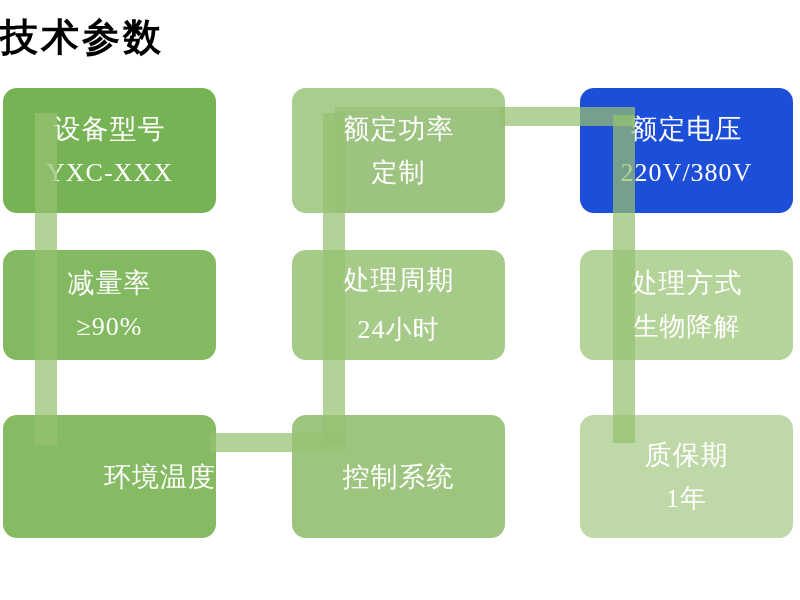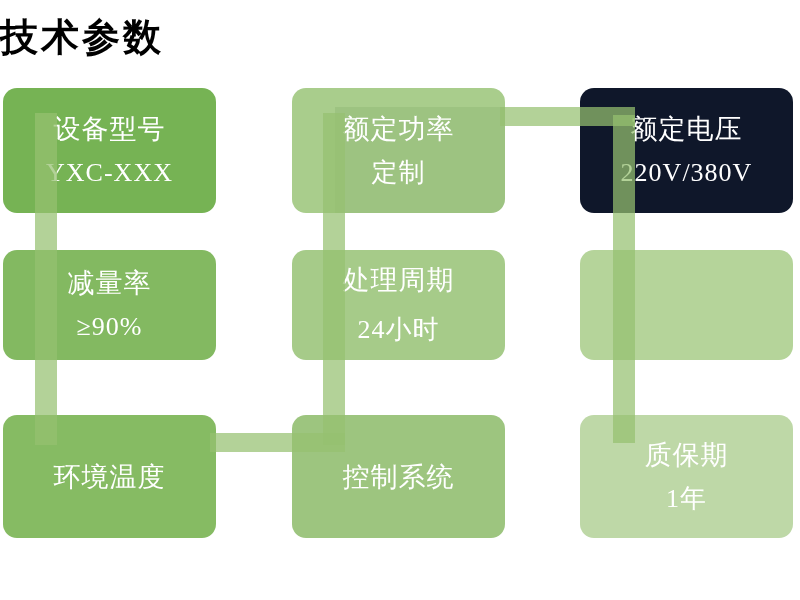--- a/index.html
+++ b/index.html
@@ -49,37 +49,39 @@
 
   <div class="card col1 row0" style="background-color: rgb(169, 205, 140);">
     <div class="overlay"></div>
     <div class="label">额定功率</div>
     <div class="value">定制</div>
   </div>
   <div class="card col0 row0" style="background-color: rgb(118, 179, 84);">
     <div class="label">设备型号</div>
     <div class="value">YXC-XXX</div>
   </div>
-  <div class="card col2 row0" style="background-color: #0f172a;">
+  <div class="card col2 row0" style="background-color: #1d4ed8;">
     <div class="label">额定电压</div>
     <div class="value">220V/380V</div>
   </div>
 
   <div class="card col0 row1" style="background-color: rgb(131, 185, 97);">
     <div class="label">减量率</div>
     <div class="value">≥90%</div>
   </div>
   <div class="card col1 row1" style="background-color: rgb(166, 203, 137); gap: 20px;">
     <div class="label">处理周期</div>
     <div class="value">24小时</div>
   </div>
   <div class="card col2 row1" style="background-color: rgb(181, 212, 154);">
+    <div class="label">处理方式</div>
+    <div class="value">生物降解</div>
   </div>
 
-  <div class="card col0 row2" style="background-color: rgb(134, 187, 99);">
+  <div class="card col0 row2" style="background-color: rgb(134, 187, 99); align-items: flex-end;">
     <div class="label">环境温度</div>
   </div>
   <div class="card col1 row2" style="background-color: rgb(157, 197, 127);">
     <div class="label">控制系统</div>
   </div>
   <div class="card col2 row2" style="background-color: rgb(190, 216, 167);">
     <div class="label">质保期</div>
     <div class="value">1年</div>
   </div>
 

